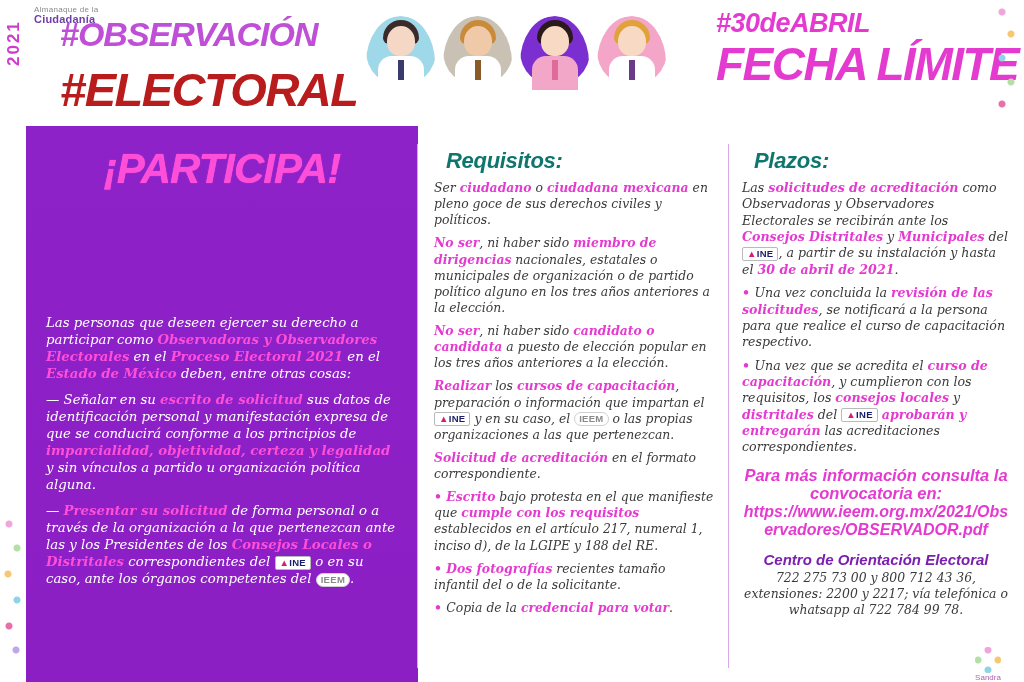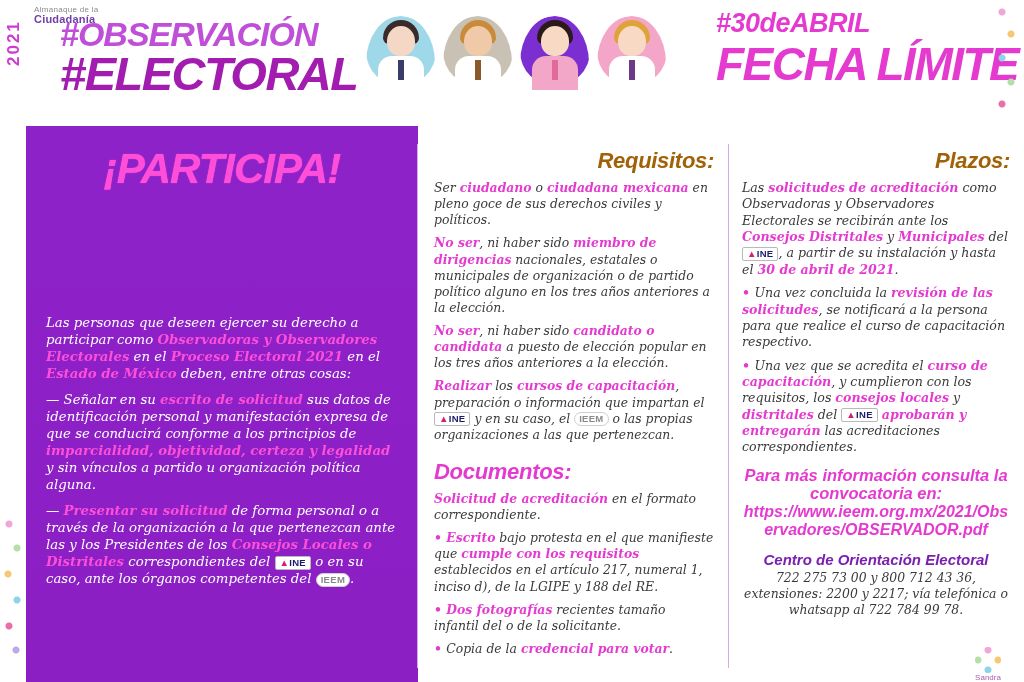--- a/index.html
+++ b/index.html
@@ -44,21 +44,21 @@
   .hashblock{position:absolute;left:34px;top:18px;}
   .hash1{
     font-family:"Liberation Sans", sans-serif;
     font-weight:bold;font-style:italic;font-size:34px;letter-spacing:-1px;
     color:#c04fd8;line-height:.95;
     -webkit-text-stroke:0px;
   }
   .hash2{
     font-family:"Liberation Sans", sans-serif;
     font-weight:bold;font-style:italic;font-size:47px;letter-spacing:-1.5px;
-    color:#a21caf;line-height:.95;margin-top:2px;
+    color:#b91c1c;line-height:.95;margin-top:18px;
   }
 
   .avatars{position:absolute;left:340px;top:16px;width:300px;height:94px;display:flex;gap:8px;}
   .av{width:70px;height:94px;position:relative;border-radius:50%;overflow:hidden;}
   .av .circ{position:absolute;left:0;top:0;width:70px;height:70px;border-radius:50%;}
   .av .head{position:absolute;left:21px;top:10px;width:28px;height:30px;border-radius:50% 50% 45% 45%;}
   .av .hair{position:absolute;left:17px;top:4px;width:36px;height:24px;border-radius:18px 18px 6px 6px;}
   .av .body{position:absolute;left:12px;top:40px;width:46px;height:34px;border-radius:14px 14px 0 0;}
   .av .tie{position:absolute;left:32px;top:44px;width:6px;height:20px;}
 
@@ -113,21 +113,21 @@
     color:#ffffff;font-style:italic;font-size:13.3px;line-height:1.28;
     font-family:"DejaVu Serif", serif;
   }
   .ltext p{margin:0 0 9px 0;}
   .pink{color:#ff4fd8;font-weight:bold;}
 
   
   .col-mid .inner{padding:22px 14px 0 16px;}
   .h-mid{
     font-family:"Liberation Sans", sans-serif;font-weight:bold;font-style:italic;
-    font-size:22px;color:#a16207;margin:0 0 6px 12px;letter-spacing:-.3px;text-align:right;
+    font-size:22px;color:#0f766e;margin:0 0 6px 12px;letter-spacing:-.3px;
   }
   .h-mid2{
     font-family:"Liberation Sans", sans-serif;font-weight:bold;font-style:italic;
     font-size:22px;color:#e43ad0;margin:16px 0 6px 0;letter-spacing:-.3px;
   }
   .body-mid{
     font-family:"DejaVu Serif", serif;font-style:italic;font-size:12.4px;line-height:1.3;color:#3a3a3a;
   }
   .body-mid p{margin:0 0 7px 0;}
   .mag{color:#e43ad0;font-weight:bold;}
@@ -259,21 +259,20 @@
     <div class="col col-mid">
       <div class="inner">
         <div class="h-mid">Requisitos:</div>
         <div class="body-mid">
           <p><span>Ser </span><span class="mag">ciudadano</span><span> o </span><span class="mag">ciudadana mexicana</span><span> en pleno goce de sus derechos civiles y políticos.</span></p>
           <p><span class="mag">No ser</span><span>, ni haber sido </span><span class="mag">miembro de dirigencias</span><span> nacionales, estatales o municipales de organización o de partido político alguno en los tres años anteriores a la elección.</span></p>
           <p><span class="mag">No ser</span><span>, ni haber sido </span><span class="mag">candidato o candidata</span><span> a puesto de elección popular en los tres años anteriores a la elección.</span></p>
           <p><span class="mag">Realizar</span><span> los </span><span class="mag">cursos de capacitación</span><span>, preparación o información que impartan el </span><span class="ine"><span class="tri">▲</span><span>INE</span></span><span> y en su caso, el </span><span class="ieem"><span>IEEM</span></span><span> o las propias organizaciones a las que pertenezcan.</span></p>
         </div>
 
-        <div class="h-mid2">Documentos:</div>
         <div class="body-mid">
           <p><span class="mag">Solicitud de acreditación</span><span> en el formato correspondiente.</span></p>
           <p><span class="mag">• </span><span class="mag">Escrito</span><span> bajo protesta en el que manifieste que </span><span class="mag">cumple con los requisitos</span><span> establecidos en el artículo 217, numeral 1, inciso d), de la LGIPE y 188 del RE.</span></p>
           <p><span class="mag">• </span><span class="mag">Dos fotografías</span><span> recientes tamaño infantil del o de la solicitante.</span></p>
           <p><span class="mag">• </span><span>Copia de la </span><span class="mag">credencial para votar</span><span>.</span></p>
         </div>
       </div>
       <div class="vline" style="left:-1px;"></div>
     </div>
 

